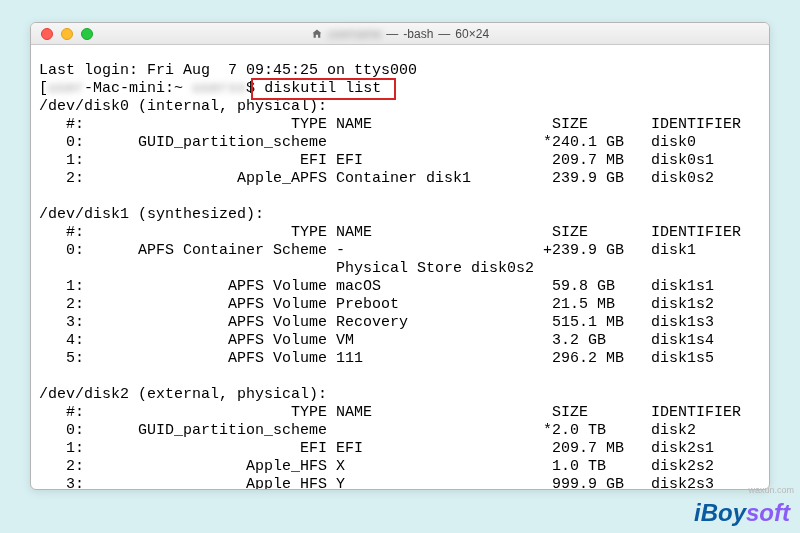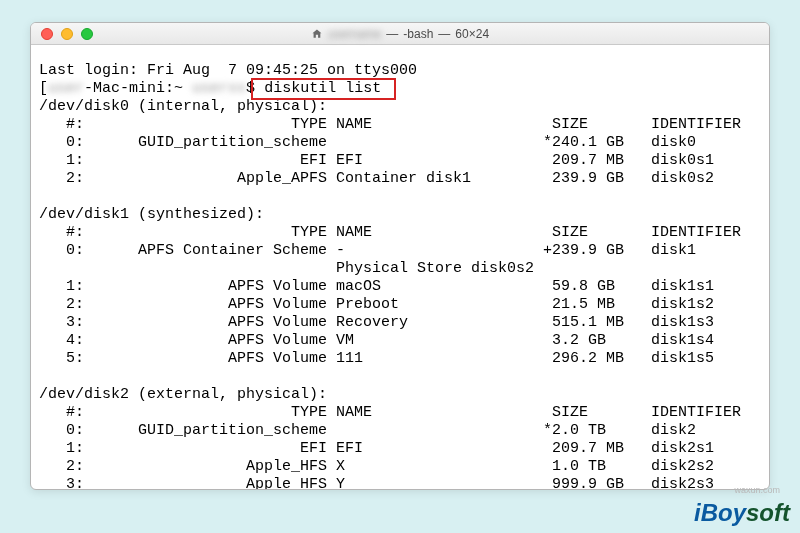--- a/index.html
+++ b/index.html
@@ -80,24 +80,24 @@
   position: absolute;
   right: 10px;
   bottom: 6px;
   font-family: Arial, sans-serif;
   font-weight: bold;
   font-style: italic;
   font-size: 24px;
 }
 .watermark .i { color:#0a5aa0; }
 .watermark .boy { color:#0a5aa0;margin-top:33px; }
-.watermark .soft { color:#14532d; }
+.watermark .soft { color:#8b5cf6; }
 .waxun {
   position:absolute;
-  right: 20px;
+  right: 6px;
   bottom: 38px;
   font-size:9px;
   color:#b9b9b9;
   font-family: Arial, sans-serif;
 }
 </style>
 </head>
 <body>
 
 <div class="window">

